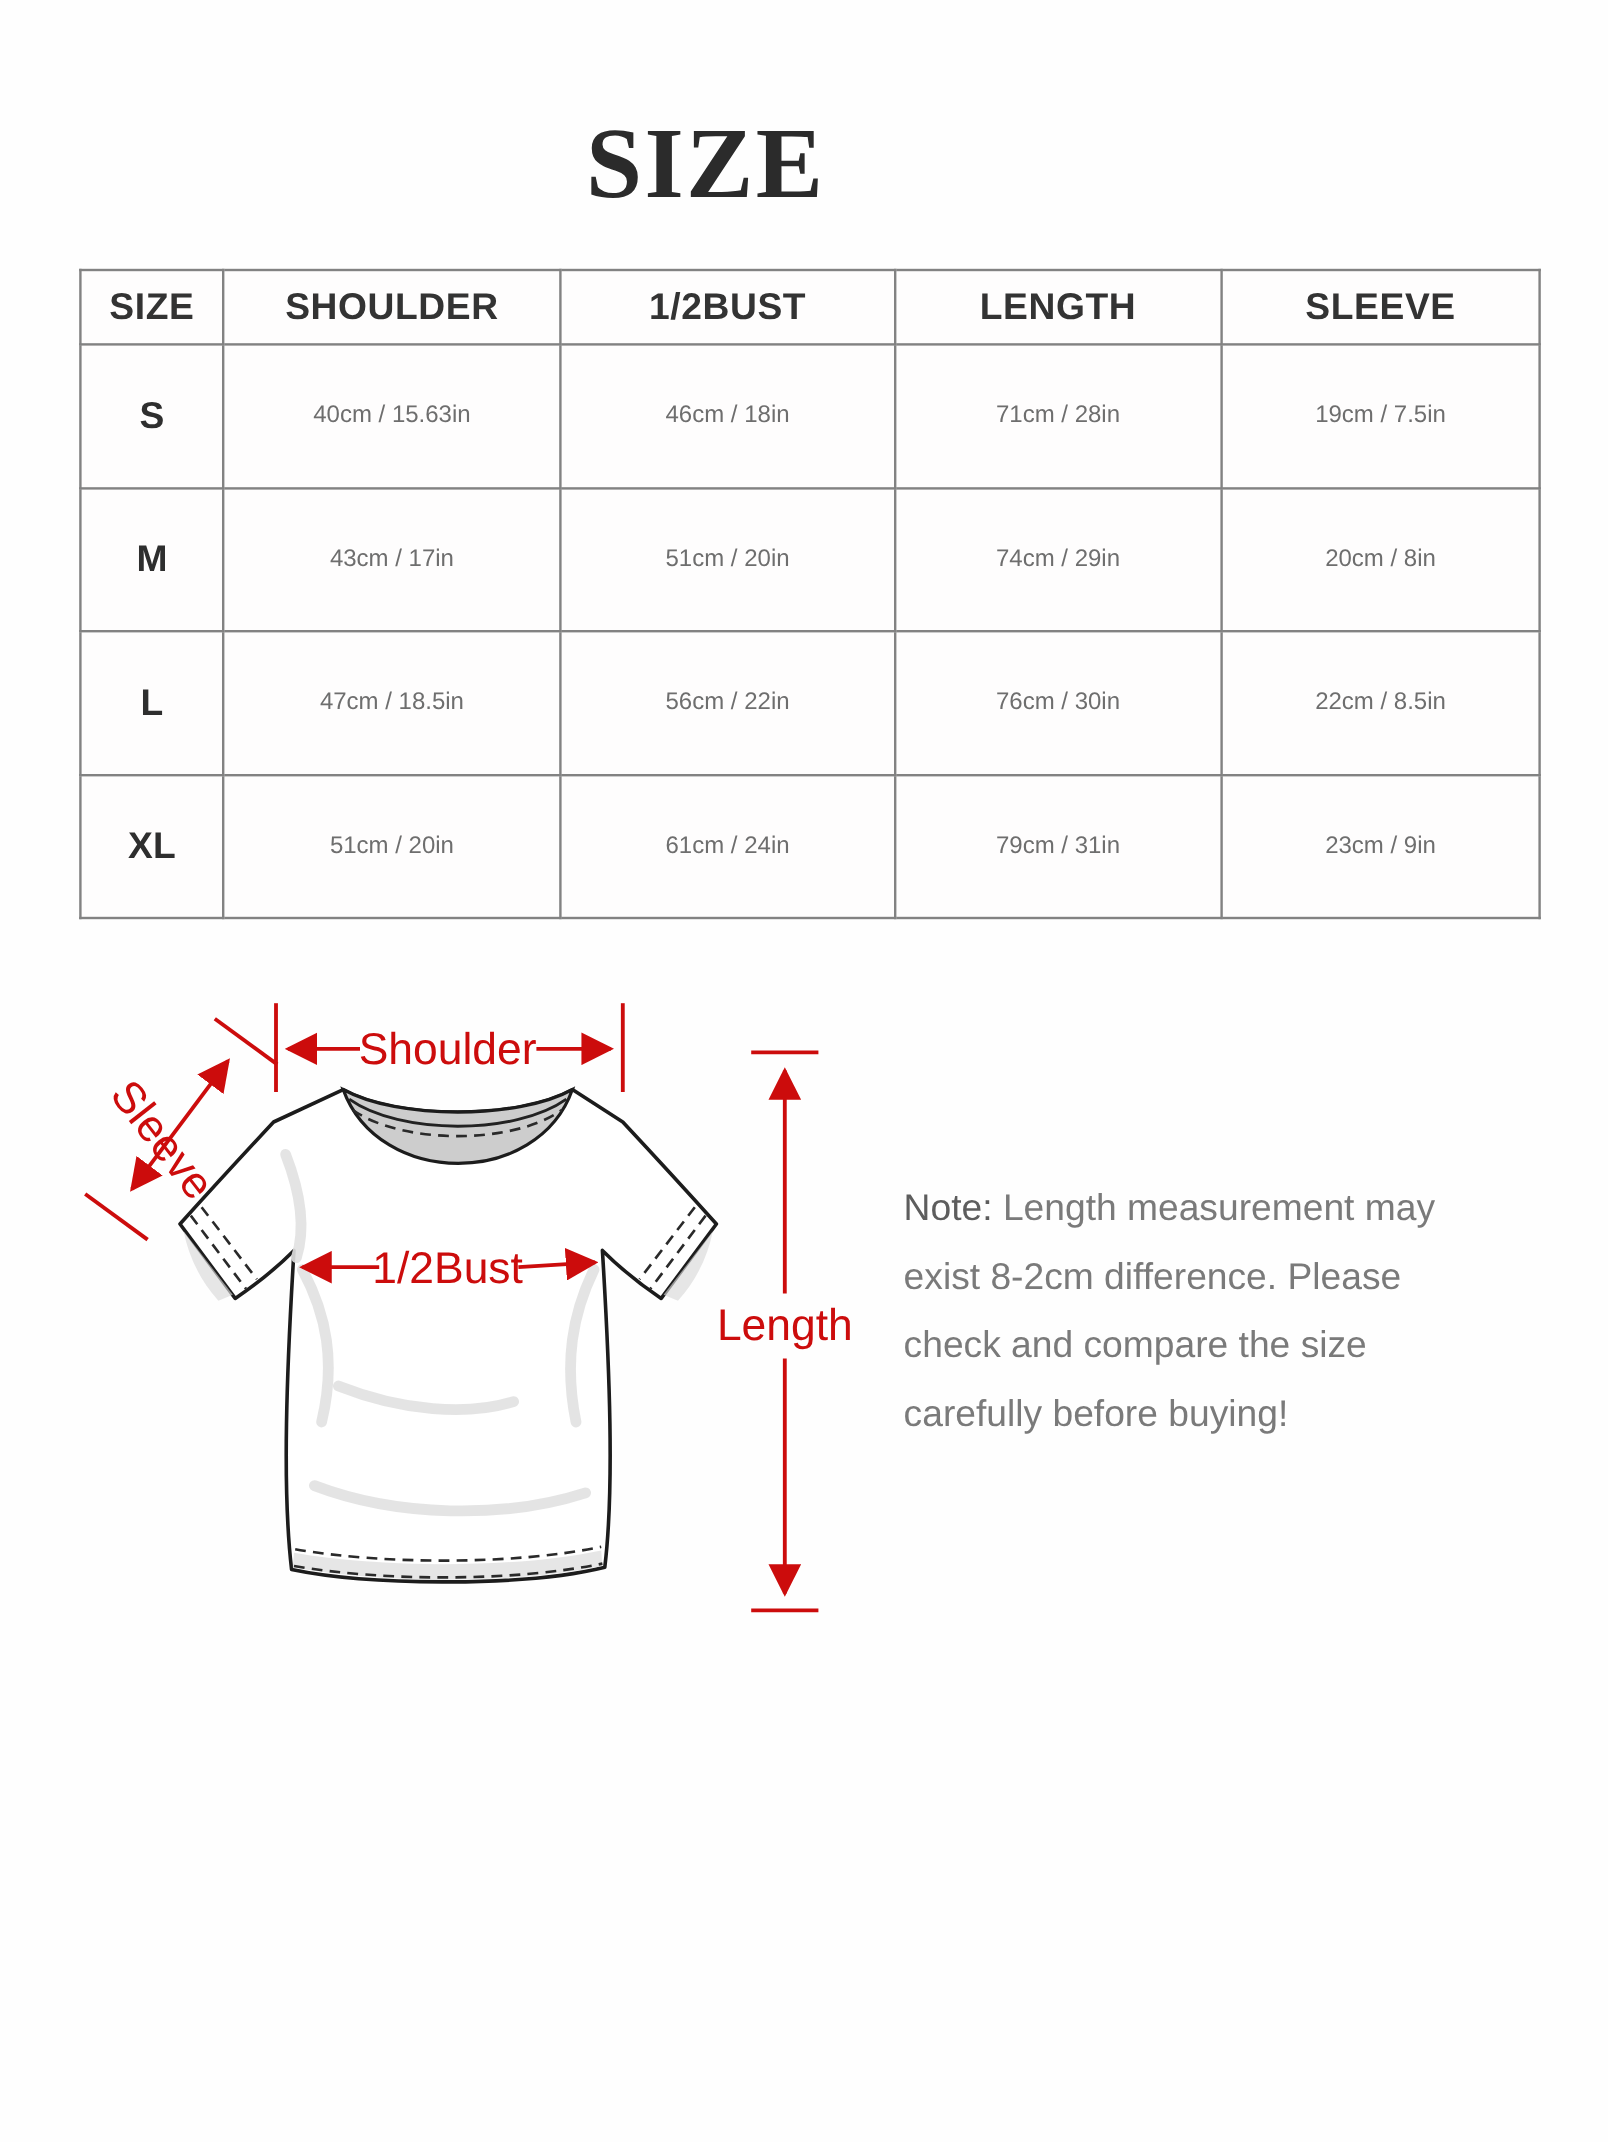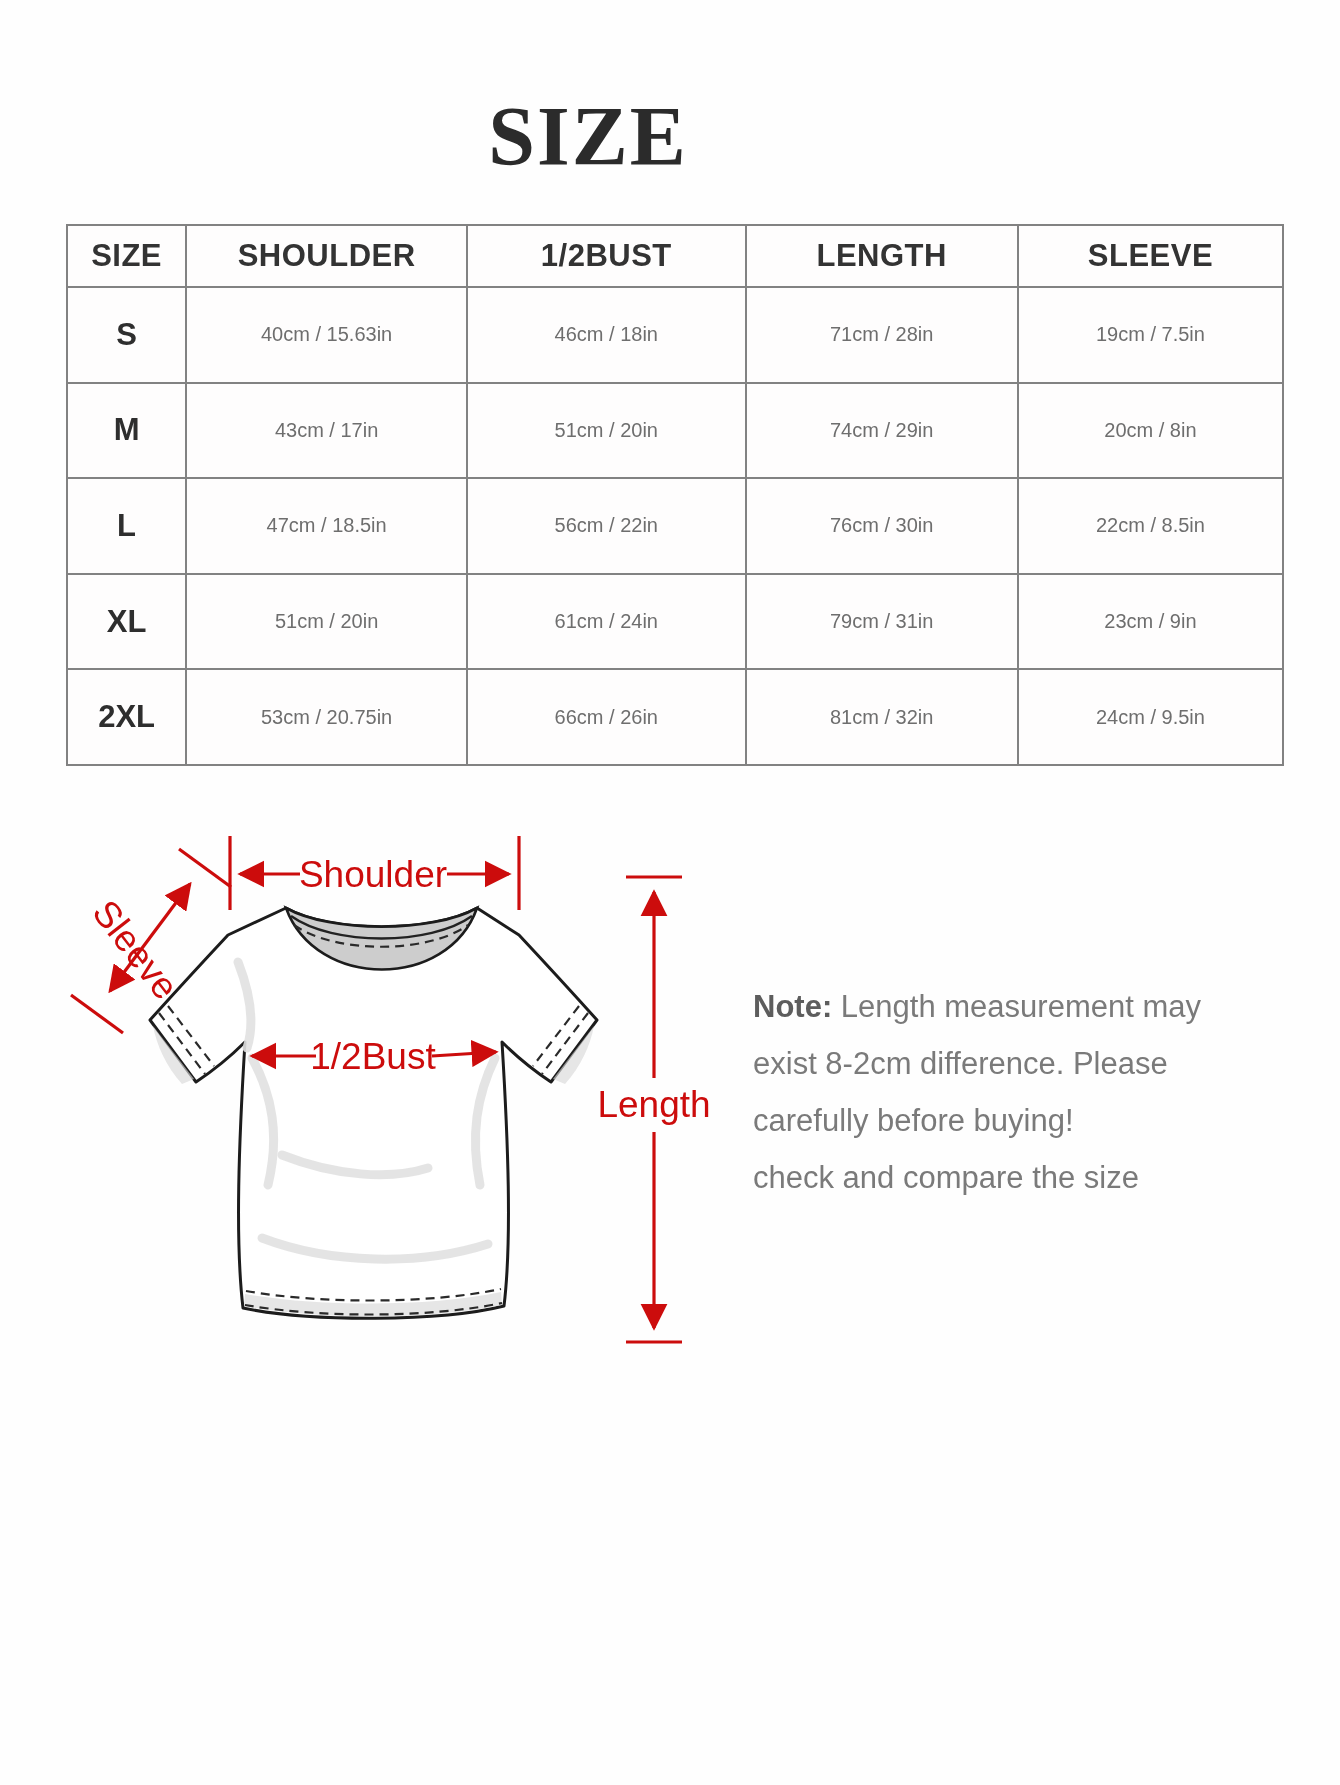--- a/index.html
+++ b/index.html
@@ -39,21 +39,21 @@
   .red-fill{fill:var(--accent,#cc0c0c);}
   .meas-label{
     fill:var(--accent,#cc0c0c);font-family:"Liberation Sans",sans-serif;
     font-size:37px;font-weight:400;
   }
   
   .note{
     position:absolute;left:753px;top:978px;
     font-size:31px;line-height:57px;color:#7a7a7a;white-space:nowrap;
   }
-  .note b{color:#5d5d5d;font-weight:700;}
+  .note b{color:#5d5d5d;font-weight:400;}
 </style>
 </head>
 <body>
 
 <div class="title">SIZE</div>
 
 <table class="size-table">
   <colgroup>
       <col class="c0">
       <col class="c1">
@@ -91,27 +91,20 @@
       <td>56cm / 22in</td>
       <td>76cm / 30in</td>
       <td>22cm / 8.5in</td>
     </tr>
     <tr>
       <td class="size-col">XL</td>
       <td>51cm / 20in</td>
       <td>61cm / 24in</td>
       <td>79cm / 31in</td>
       <td>23cm / 9in</td>
-    </tr>
-    <tr>
-      <td class="size-col">2XL</td>
-      <td>53cm / 20.75in</td>
-      <td>66cm / 26in</td>
-      <td>81cm / 32in</td>
-      <td>24cm / 9.5in</td>
     </tr>
   </tbody>
 </table>
 
 <svg class="diagram" width="1340" height="1785" viewBox="0 0 1340 1785">
   <defs>
     <marker id="ah" viewBox="0 0 10 10" refX="9" refY="5" markerWidth="8.5" markerHeight="8.5" orient="auto-start-reverse">
       <path d="M0,0 L10,5 L0,10 Z" class="red-fill"></path>
     </marker>
   </defs>
@@ -182,15 +175,15 @@
     <line class="meas" x1="626" y1="1342" x2="682" y2="1342"></line>
     <line class="meas" x1="654" y1="1078" x2="654" y2="892" marker-end="url(#ah)"></line>
     <line class="meas" x1="654" y1="1132" x2="654" y2="1328" marker-end="url(#ah)"></line>
     <text class="meas-label" x="654" y="1117" text-anchor="middle">Length</text>
   </g>
 </svg>
 
 <div class="note">
   <div><b>Note:</b> <span>Length measurement may</span></div>
   <div>exist 8-2cm difference. Please</div>
+  <div>check and compare the size</div>
   <div>carefully before buying!</div>
-  <div>check and compare the size</div>
 </div>
 
 </body></html>

